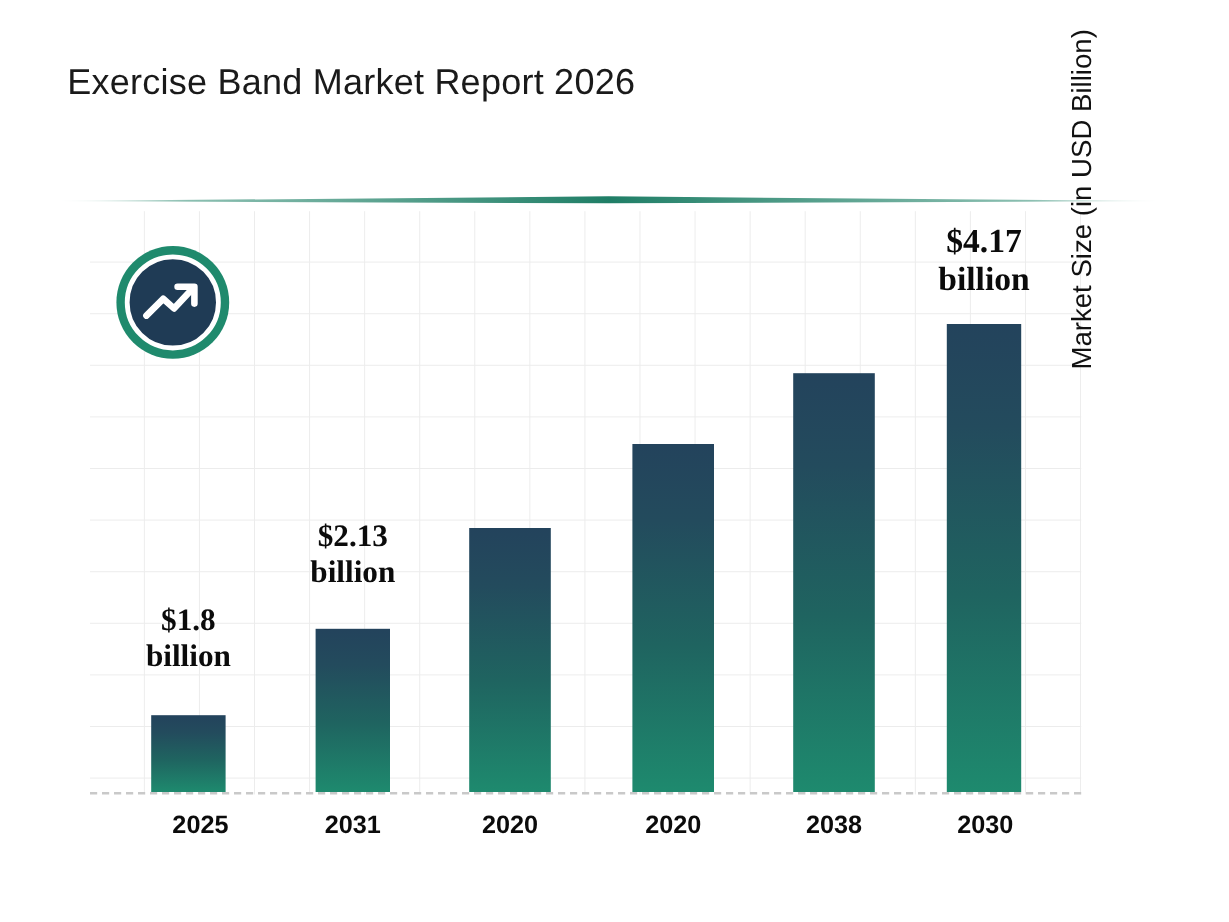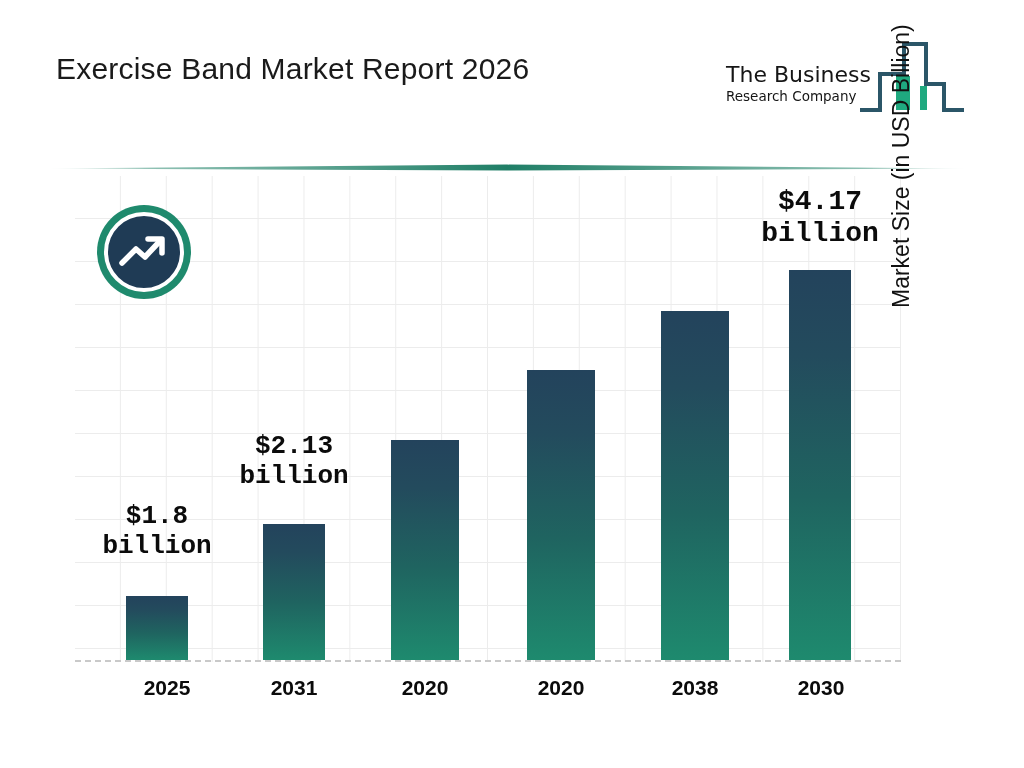--- a/index.html
+++ b/index.html
@@ -55,21 +55,21 @@
   
   .bar {
     position: absolute;
     background: linear-gradient(to bottom, #23435c 0%, #234b5d 22%, #1f6460 58%, #1e8a6e 100%);
   }
 
   
   .bar-label {
     position: absolute; text-align: center;
     font-size: 26px; font-weight: bold; color: #0b0b0b; line-height: 1.15;
-    font-family: Liberation Mono, monospace;
+    font-family: Liberation Serif, serif;
   }
   .bar-label.big { font-size: 28px; }
 
   
   .xtick {
     position: absolute; top: 676px; text-align: center;
     font-size: 21px; font-weight: bold; color: #0b0b0b;
     font-family: "Liberation Sans", sans-serif;
   }
 
@@ -101,35 +101,20 @@
     margin-top: 12px; white-space: nowrap;
   }
 </style>
 </head>
 <body>
 
 <div id="page">
 
   <div class="title">Exercise Band Market Report 2026</div>
 
-  <div class="logo">
-    <div class="logo-text">
-      <div class="logo-line1">The Business</div>
-      <div class="logo-line2">Research Company</div>
-    </div>
-    <div class="logo-mark">
-      <svg width="108" height="90" viewBox="0 0 108 90">
-
-        <path d="M2 78 L22 78 L22 42 L46 42 L46 12 L68 12 L68 52 L86 52 L86 78 L106 78" fill="none" stroke="#2b5668" stroke-width="4"></path>
-
-        <rect x="38" y="44" width="14" height="34" fill="#1fa97f"></rect>
-        <rect x="62" y="54" width="7" height="24" fill="#1fa97f"></rect>
-      </svg>
-    </div>
-  </div>
 
   <div class="divider">
     <svg width="925" height="8" viewBox="0 0 925 8" preserveAspectRatio="none">
       <defs>
         <linearGradient id="divg" x1="0" y1="0" x2="1" y2="0">
           <stop offset="0" stop-color="#2e8b72" stop-opacity="0"></stop>
           <stop offset="0.12" stop-color="#2e8b72" stop-opacity="0.55"></stop>
           <stop offset="0.5" stop-color="#1f7e66" stop-opacity="1"></stop>
           <stop offset="0.88" stop-color="#2e8b72" stop-opacity="0.55"></stop>
           <stop offset="1" stop-color="#2e8b72" stop-opacity="0"></stop>

